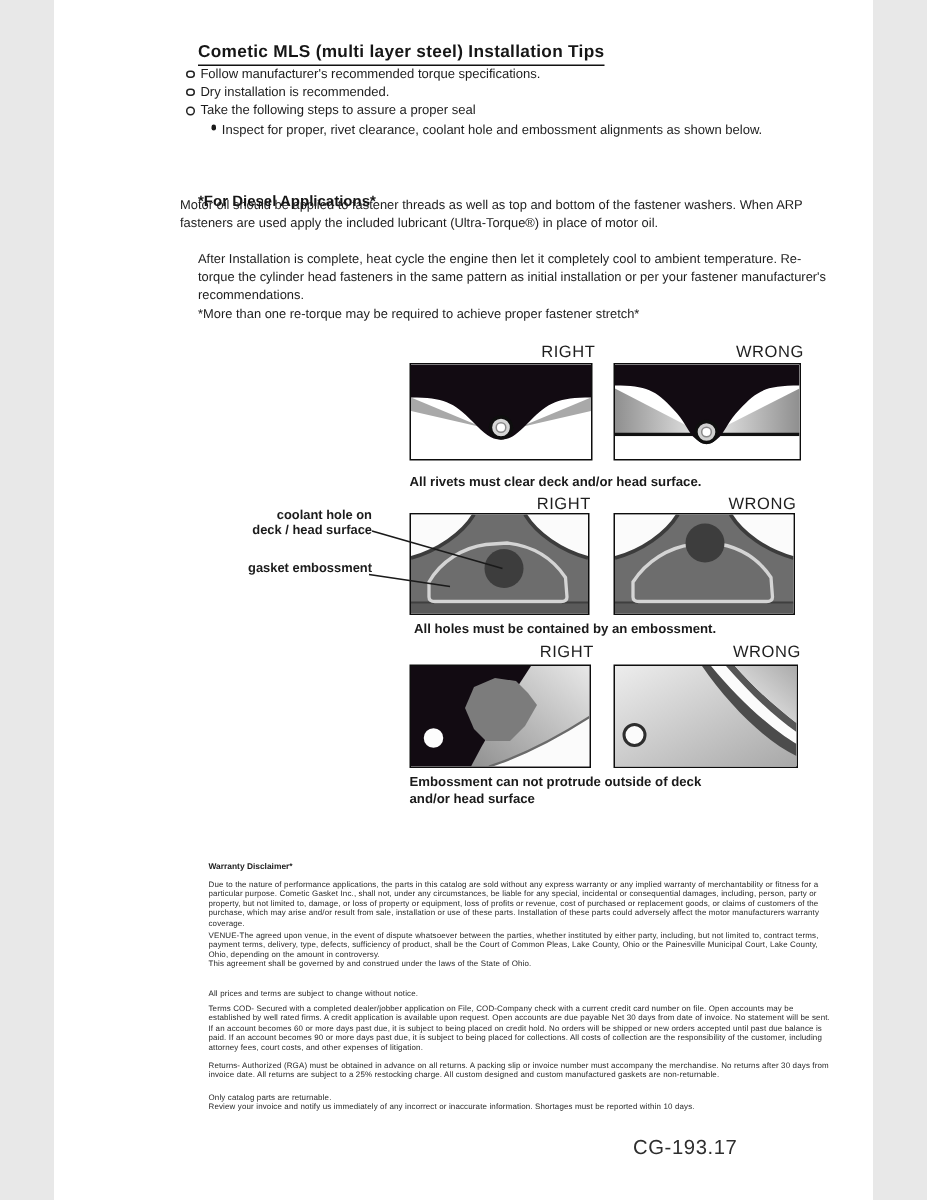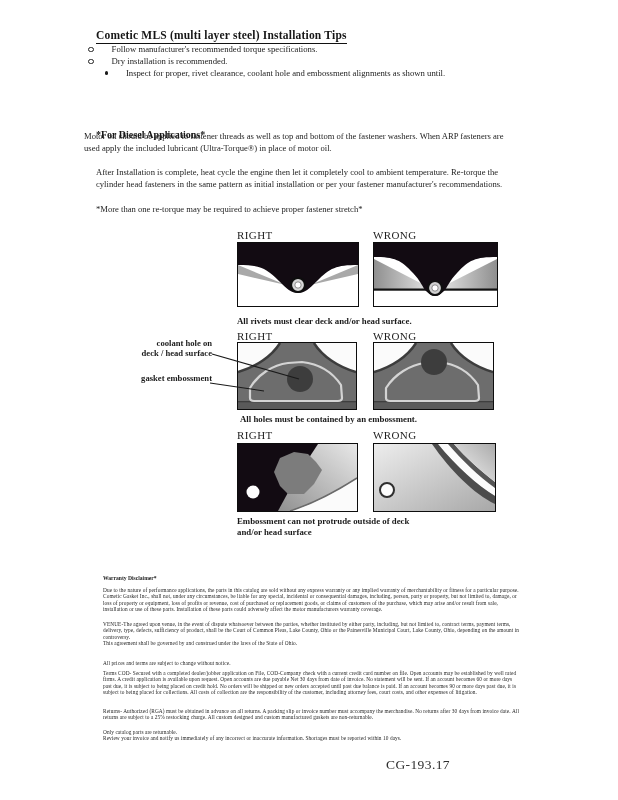--- a/index.html
+++ b/index.html
@@ -1,41 +1,41 @@
 <!DOCTYPE html>
 <html><head>
 <meta charset="utf-8">
 <style>
   html,body{margin:0;padding:0;background:#e8e8e8;}
   .page{
-    position:relative;width:618px;height:800px;background:#ffffff;
-    font-family:Liberation Serif, serif;color:#1b1b1b;
+    position:relative;width:546px;height:800px;background:#ffffff;
+    font-family:Liberation Sans, sans-serif;color:#1b1b1b;
     overflow:hidden;margin:0 auto;
   }
   .abs{position:absolute;}
   .title{
     font-size:11.5px;font-weight:bold;letter-spacing:0.2px;
     border-bottom:1.6px solid #111;padding-bottom:1.5px;display:inline-block;
     color:#161616;
   }
   .tips{font-size:8.7px;color:#1d1d1d;}
-  .tip-row{display:flex;align-items:flex-start;height:12.2px;line-height:12.2px;gap:14px;}
+  .tip-row{display:flex;align-items:flex-start;height:12.2px;line-height:12.2px;}
   .marker-circle{
     width:3.6px;height:3.6px;border:1px solid #222;border-radius:50%;
     display:inline-block;margin:3.6px 4px 0 0;flex:none;
   }
   .tip-sub{padding-left:17px;}
   .marker-dot{
     width:3.4px;height:3.4px;background:#1b1b1b;border-radius:50%;
     display:inline-block;margin:3.8px 3.5px 0 0;flex:none;
   }
   .h2{font-size:10px;font-weight:bold;color:#161616;}
   .para{font-size:8.6px;line-height:12px;width:424px;color:#1d1d1d;}
   .dlabel{
-    font-size:11px;letter-spacing:0.4px;color:#1e1e1e;text-align:left;
+    font-size:11px;letter-spacing:0.4px;color:#1e1e1e;text-align:right;
     width:124px;
   }
   .imgbox{border:1.8px solid #0d0d0d;background:#fff;}
   .imgbox svg{display:block;}
   .caption{font-size:8.8px;font-weight:bold;color:#1a1a1a;line-height:10.5px;}
   .callout{
     font-size:8.6px;font-weight:bold;color:#1c1c1c;text-align:right;
     line-height:9.8px;width:112px;
   }
   .fine{font-size:5.3px;line-height:6.4px;width:417px;color:#262626;letter-spacing:0.1px;}
@@ -53,23 +53,27 @@
 
   <div class="abs tips" style="left:88px;top:43px;">
     <div class="tip-row">
       <span class="marker-circle"></span>
       <span>Follow manufacturer's recommended torque specifications.</span>
     </div>
     <div class="tip-row">
       <span class="marker-circle"></span>
       <span>Dry installation is recommended.</span>
     </div>
+    <div class="tip-row">
+      <span class="marker-circle"></span>
+      <span>Take the following steps to assure a proper seal</span>
+    </div>
     <div class="tip-row tip-sub">
       <span class="marker-dot"></span>
-      <span>Inspect for proper, rivet clearance, coolant hole and embossment alignments as shown until.</span>
+      <span>Inspect for proper, rivet clearance, coolant hole and embossment alignments as shown below.</span>
     </div>
   </div>
 
   <div class="abs h2" style="left:96px;top:129px;">*For Diesel Applications*</div>
   <div class="abs para" style="left:84px;top:130px;">Motor oil should be applied to fastener threads as well as top and bottom of the fastener washers. When ARP fasteners are used apply the included lubricant (Ultra-Torque®) in place of motor oil.</div>
   <div class="abs para" style="left:96px;top:166px;">After Installation is complete, heat cycle the engine then let it completely cool to ambient temperature. Re-torque the cylinder head fasteners in the same pattern as initial installation or per your fastener manufacturer's recommendations.</div>
   <div class="abs para" style="left:96px;top:203px;">*More than one re-torque may be required to achieve proper fastener stretch*</div>
 
   <div class="abs dlabel" style="left:237px;top:229px;">RIGHT</div>
   <div class="abs dlabel" style="left:373px;top:229px;width:127px;">WRONG</div>

